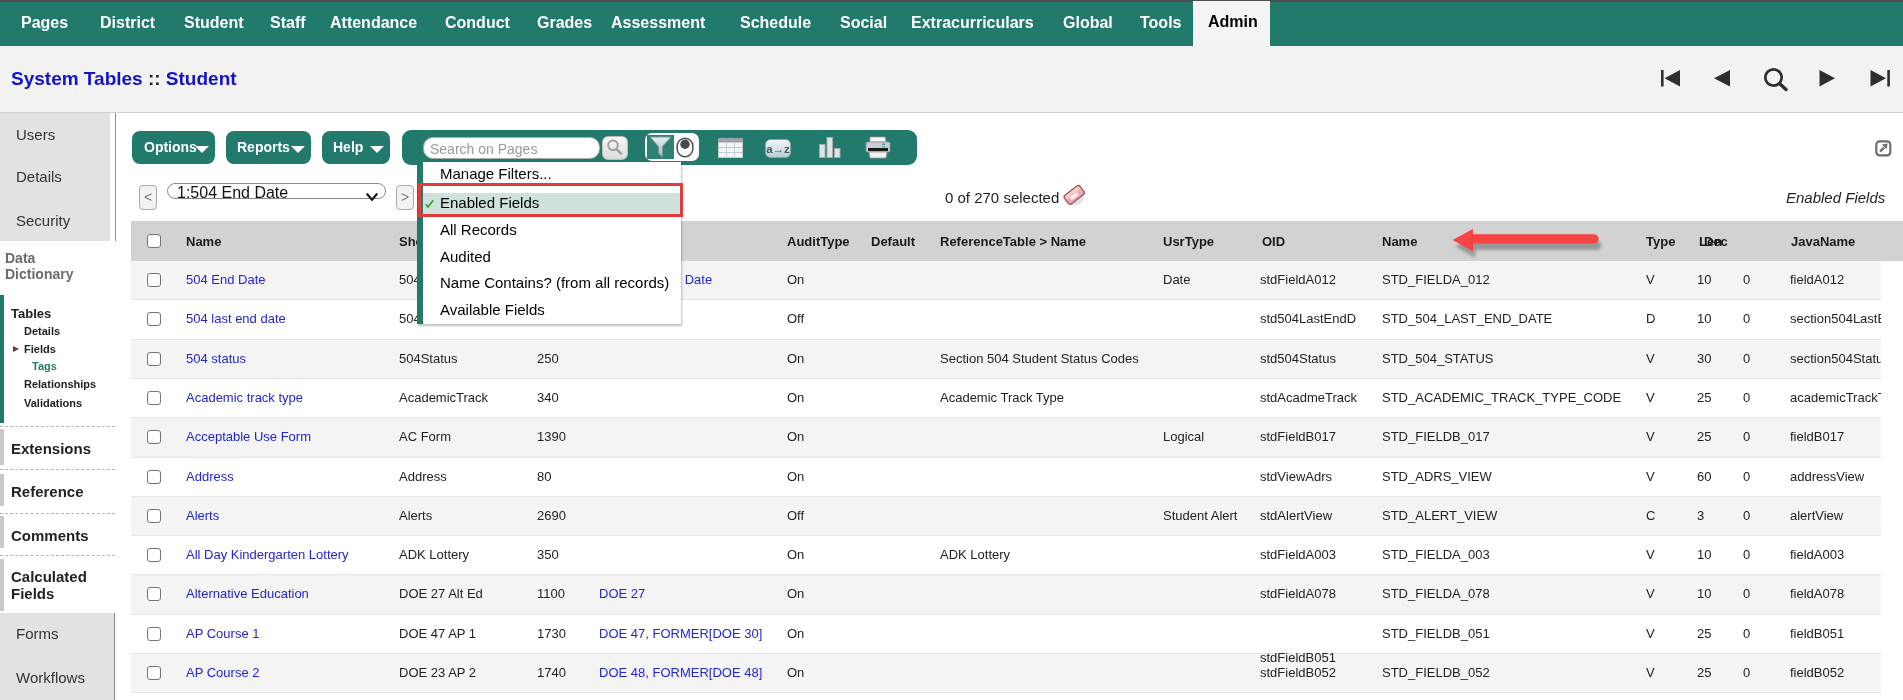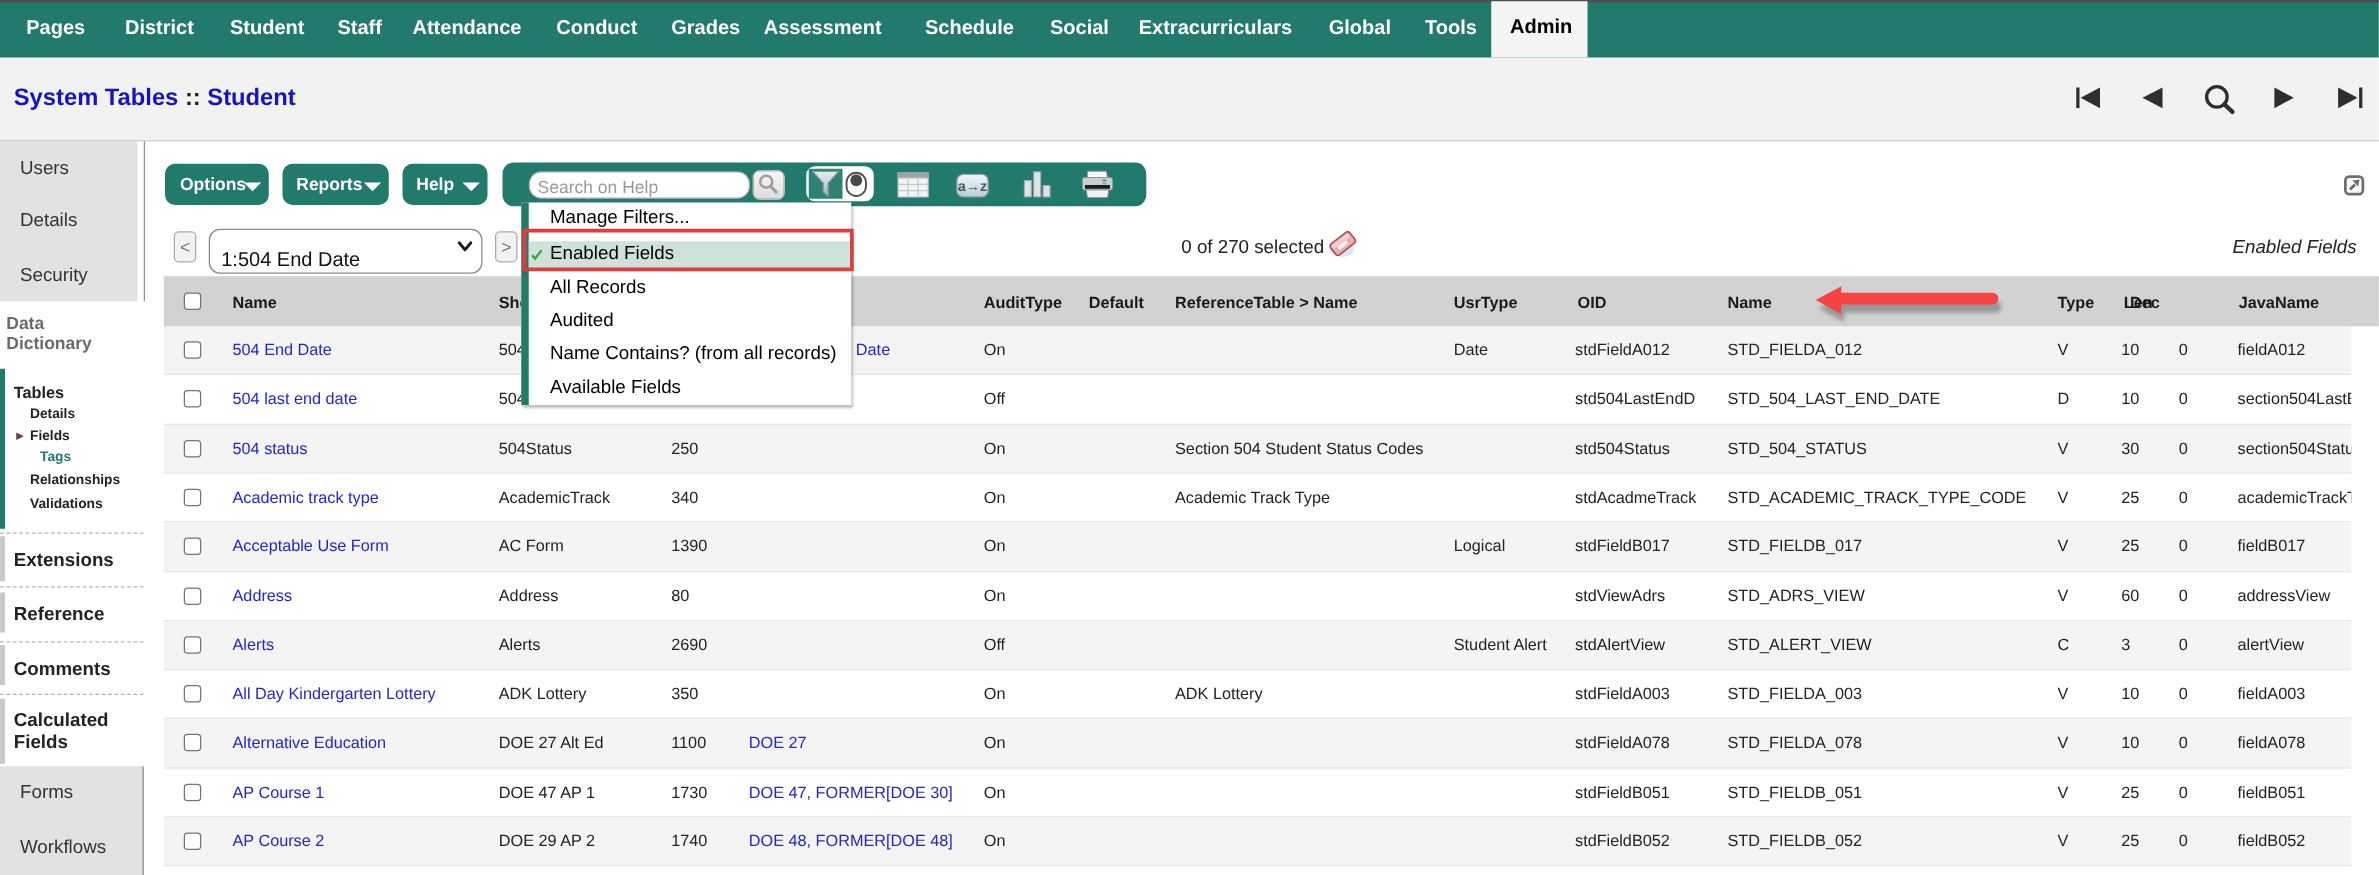--- a/index.html
+++ b/index.html
@@ -21,21 +21,21 @@
 .graybar { position:absolute; left:0; width:4px; background:#c9c9c9; }
 #tealbar { position:absolute; left:0; top:295px; width:4px; height:128px; background:#217a6c; }
 .tealbtn { position:absolute; top:131px; height:33px; background:#217a6c; border-radius:8px; }
 .btntext { position:absolute; top:139px; color:#fff; font-weight:bold; font-size:14px; }
 #toolbar { position:absolute; left:402px; top:130px; width:515px; height:35px; background:#217a6c; border-radius:9px; }
 #searchbox { position:absolute; left:423px; top:137px; width:177px; height:22px; background:#fff; border:1px solid #aaa; border-radius:10px; font-size:14px; color:#999; padding:3px 0 0 6px; }
 #magbtn { position:absolute; left:602px; top:136px; width:26px; height:24px; background:linear-gradient(#f6f6f6,#dcdcdc); border:1px solid #bbb; border-radius:6px; }
 #filterbox { position:absolute; left:645px; top:133px; width:54px; height:28px; background:#fff; border-radius:7px; }
 #filtercell { position:absolute; left:647px; top:135px; width:27px; height:24px; background:#2f8173; }
 .pgbtn { position:absolute; top:185px; width:18px; height:25px; background:#f2f2f2; border:1px solid #aaa; border-radius:4px; color:#777; font-size:14px; text-align:center; line-height:22px; }
-#selbox { position:absolute; left:167px; top:183px; width:219px; height:36px; background:#fff; border:1px solid #8a8a8a; border-radius:9px; font-size:16px; color:#111; padding:16px 0 0 9px; }
+#selbox { position:absolute; left:167px; top:183px; width:219px; height:16px; background:#fff; border:1px solid #8a8a8a; border-radius:9px; font-size:16px; color:#111; padding:0 0 0 9px; }
 #selcount { position:absolute; left:945px; top:189px; font-size:15px; color:#222; }
 #enfitalic { position:absolute; left:1786px; top:189px; font-size:15px; font-style:italic; color:#222; }
 #thead { position:absolute; left:131px; top:221px; width:1772px; height:40px; background:#d2d2d2; z-index:1; }
 .th { position:absolute; top:234px; font-size:13px; font-weight:bold; color:#1a1a1a; white-space:nowrap; z-index:2; }
 .row { position:absolute; left:131px; width:1750px; height:40px; border-bottom:1px solid #e4e4e4; background:#fff; }
 .row.odd { background:#f4f4f4; }
 .cell { position:absolute; font-size:13px; color:#222; white-space:nowrap; z-index:2; }
 .link { color:#2424d2; }
 .cb { position:absolute; left:147px; width:14px; height:14px; border:1.5px solid #757575; border-radius:3px; background:#fff; z-index:2; }
 .clipjava { position:absolute; left:1790px; width:91px; overflow:hidden; font-size:13px; color:#222; white-space:nowrap; z-index:2; }
@@ -107,21 +107,21 @@
   </svg>
 <span class="btntext" style="left:237px">Reports</span>
 <svg width="14" height="7" style="left:291px;top:146px" viewBox="0 0 14 7">
     <polygon points="0,0 14,0 7,7" fill="#fff"></polygon>
   </svg>
 <span class="btntext" style="left:333px">Help</span>
 <svg width="14" height="7" style="left:370px;top:146px" viewBox="0 0 14 7">
     <polygon points="0,0 14,0 7,7" fill="#fff"></polygon>
   </svg>
 <div id="toolbar"></div>
-<div id="searchbox">Search on Help</div>
+<div id="searchbox">Search on Pages</div>
 <div id="magbtn"></div>
 <div id="filterbox"></div>
 <div id="filtercell"></div>
 <div class="pgbtn" style="left:139px">&lt;</div>
 <div id="selbox">1:504 End Date</div>
 <div class="pgbtn" style="left:396px">&gt;</div>
 <span id="selcount">0 of 270 selected</span>
 <span id="enfitalic">Enabled Fields</span>
 <div id="thead"></div>
 <span class="th" style="left:186px">Name</span>
@@ -251,30 +251,30 @@
 <span class="cell" style="left:1697px;top:586px">10</span>
 <span class="cell" style="left:1743px;top:586px">0</span>
 <div class="clipjava" style="top:586px">fieldA078</div>
 <div class="row" style="top:615px;height:39px"></div>
 <div class="cb" style="top:627px"></div>
 <span class="cell link" style="left:186px;top:626px">AP Course 1</span>
 <span class="cell" style="left:399px;top:626px">DOE 47 AP 1</span>
 <span class="cell" style="left:537px;top:626px">1730</span>
 <span class="cell link" style="left:599px;top:626px">DOE 47, FORMER[DOE 30]</span>
 <span class="cell" style="left:787px;top:626px">On</span>
-<span class="cell" style="left:1260px;top:626px">stdFieldB051</span>
+<span class="cell" style="left:1260px;top:650px">stdFieldB051</span>
 <span class="cell" style="left:1382px;top:626px">STD_FIELDB_051</span>
 <span class="cell" style="left:1646px;top:626px">V</span>
 <span class="cell" style="left:1697px;top:626px">25</span>
 <span class="cell" style="left:1743px;top:626px">0</span>
 <div class="clipjava" style="top:626px">fieldB051</div>
 <div class="row odd" style="top:654px;height:39px"></div>
 <div class="cb" style="top:666px"></div>
 <span class="cell link" style="left:186px;top:665px">AP Course 2</span>
-<span class="cell" style="left:399px;top:665px">DOE 29 AP 2</span>
+<span class="cell" style="left:399px;top:665px">DOE 23 AP 2</span>
 <span class="cell" style="left:537px;top:665px">1740</span>
 <span class="cell link" style="left:599px;top:665px">DOE 48, FORMER[DOE 48]</span>
 <span class="cell" style="left:787px;top:665px">On</span>
 <span class="cell" style="left:1260px;top:665px">stdFieldB052</span>
 <span class="cell" style="left:1382px;top:665px">STD_FIELDB_052</span>
 <span class="cell" style="left:1646px;top:665px">V</span>
 <span class="cell" style="left:1697px;top:665px">25</span>
 <span class="cell" style="left:1743px;top:665px">0</span>
 <div class="clipjava" style="top:665px">fieldB052</div>
 <div id="menu">

